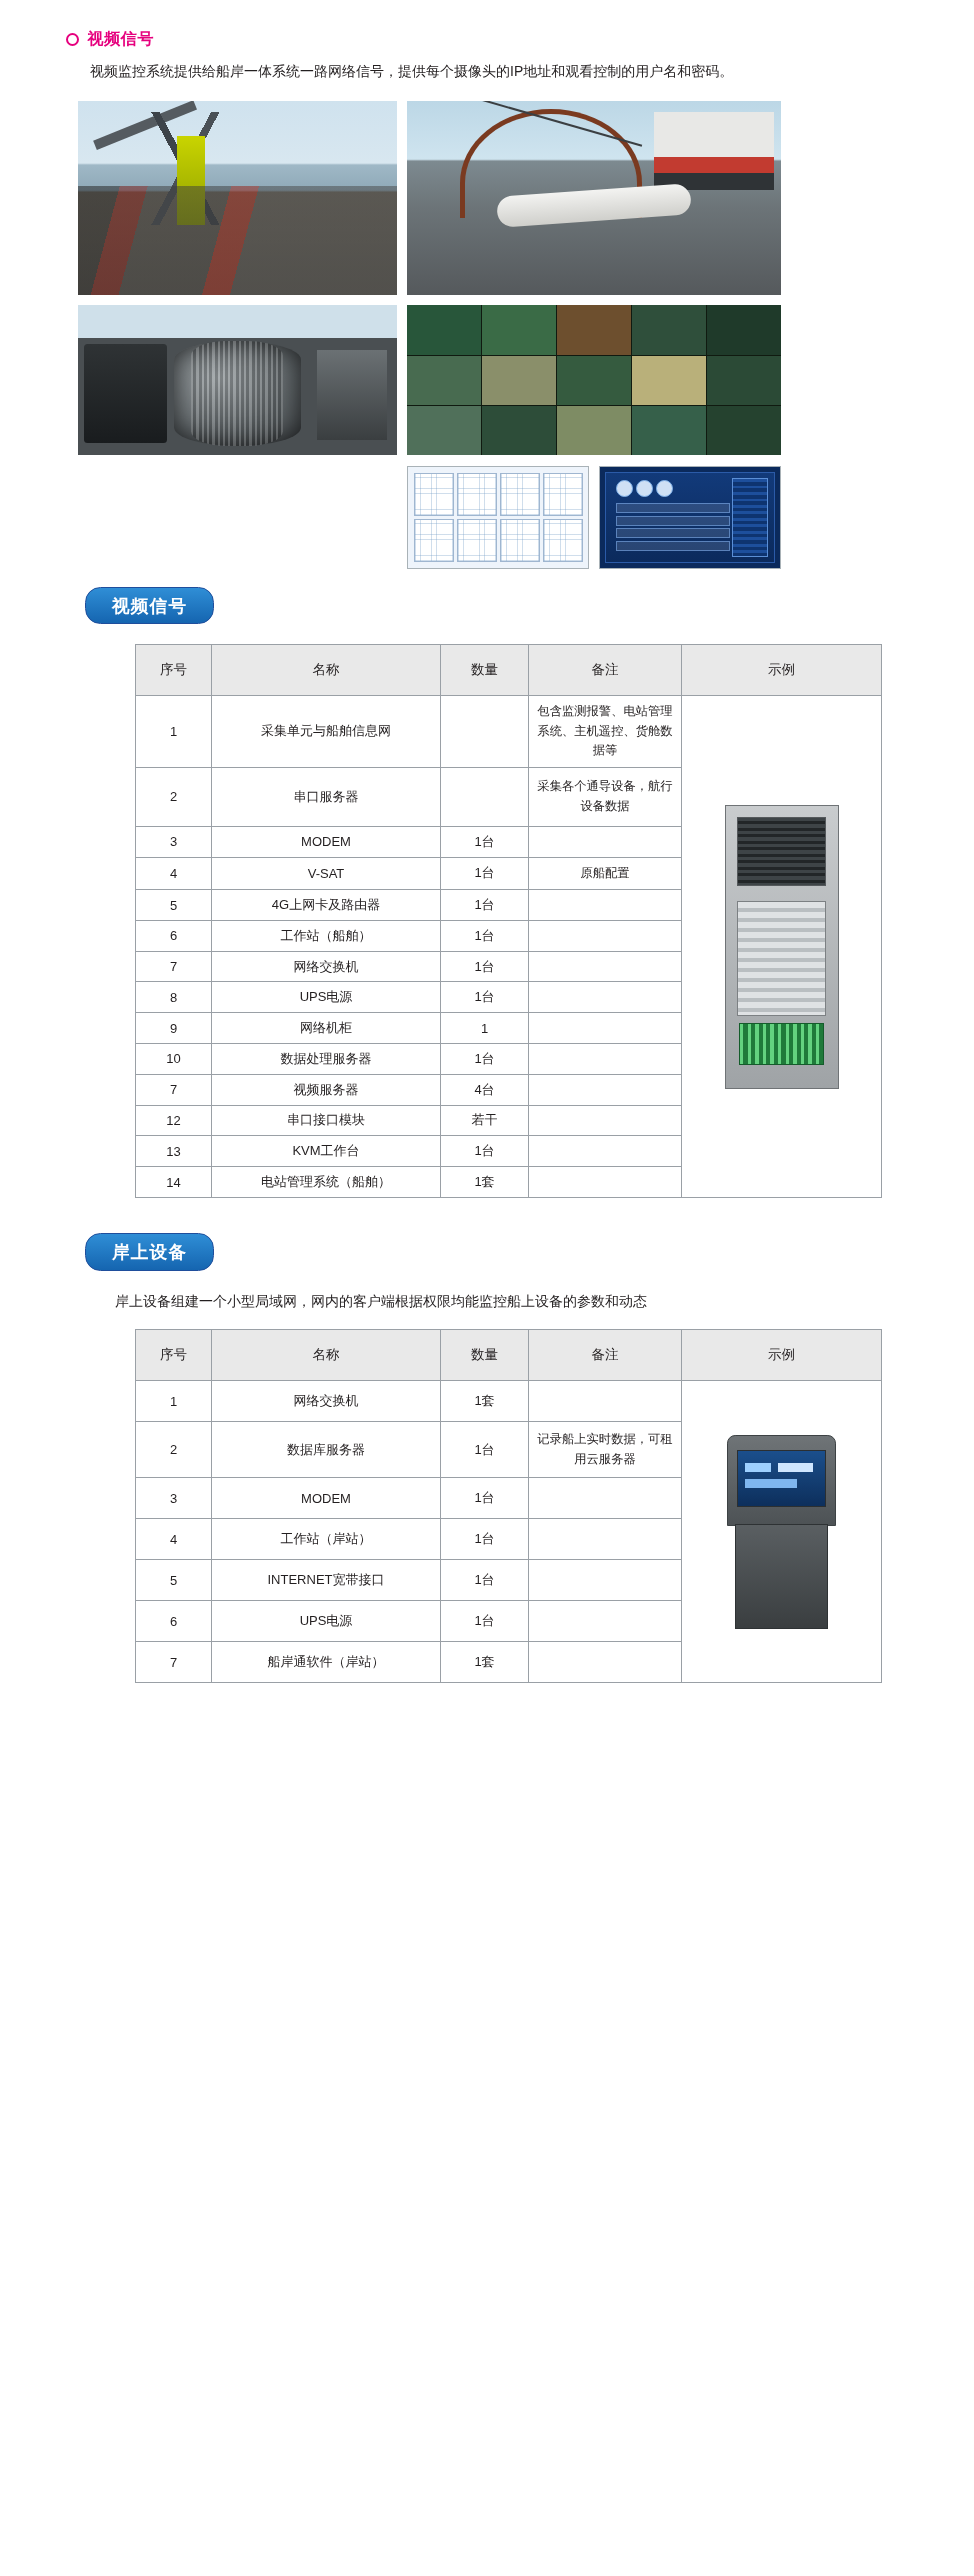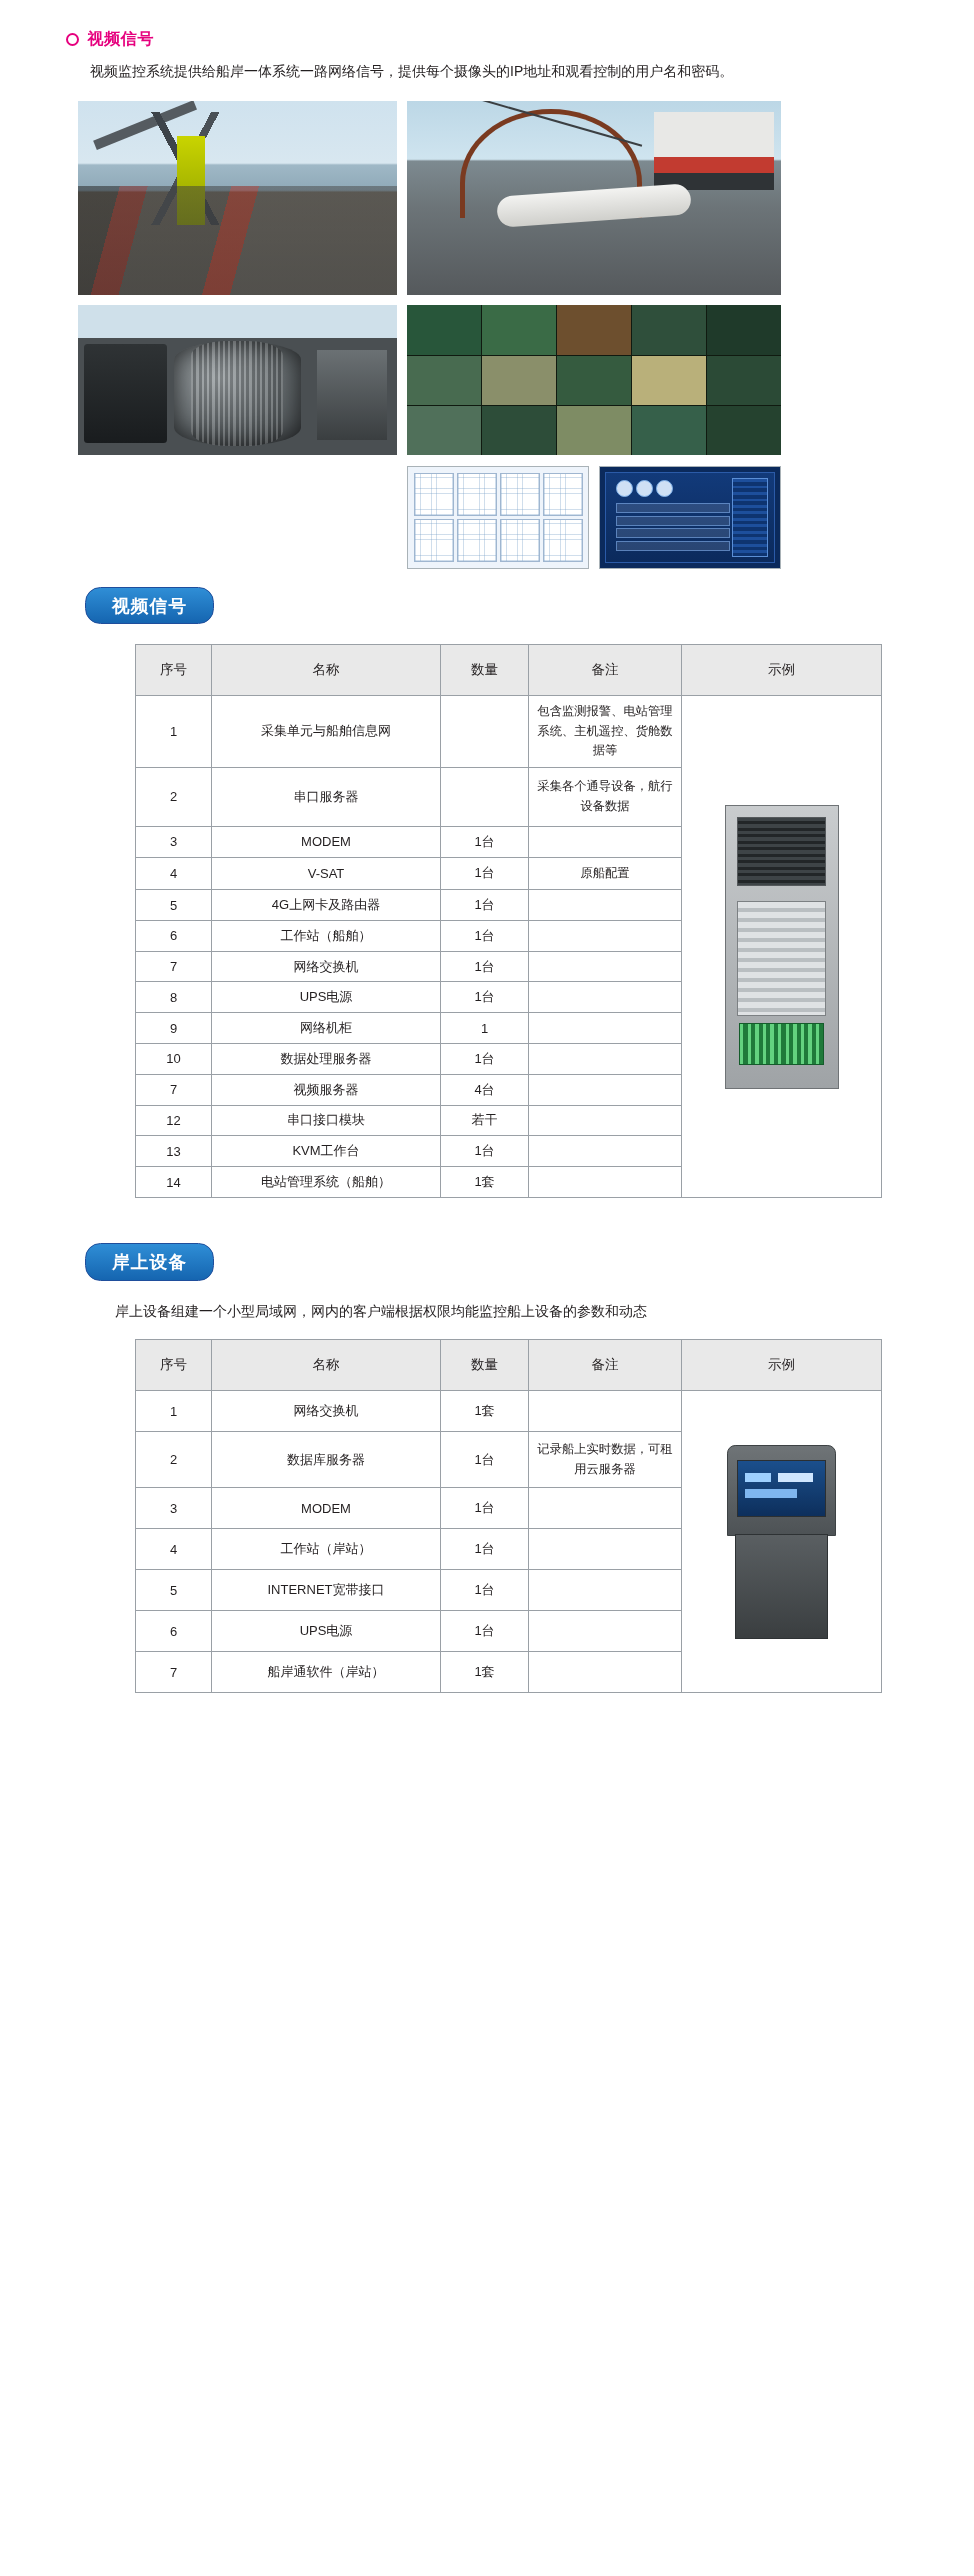--- a/index.html
+++ b/index.html
@@ -529,21 +529,21 @@
           <td>14</td>
           <td>电站管理系统（船舶）</td>
           <td>1套</td>
           <td class="note"></td>
         </tr>
       </tbody>
     </table>
   </div>
 
   
-  <div class="pill" style="margin-top:45px">岸上设备</div>
+  <div class="pill" style="margin-top:35px">岸上设备</div>
 
   <p class="lead">岸上设备组建一个小型局域网，网内的客户端根据权限均能监控船上设备的参数和动态</p>
 
   <div class="table-wrap">
     <table class="spec">
       <colgroup>
         <col class="c-no">
           <col class="c-name">
           <col class="c-qty">
           <col class="c-note">

